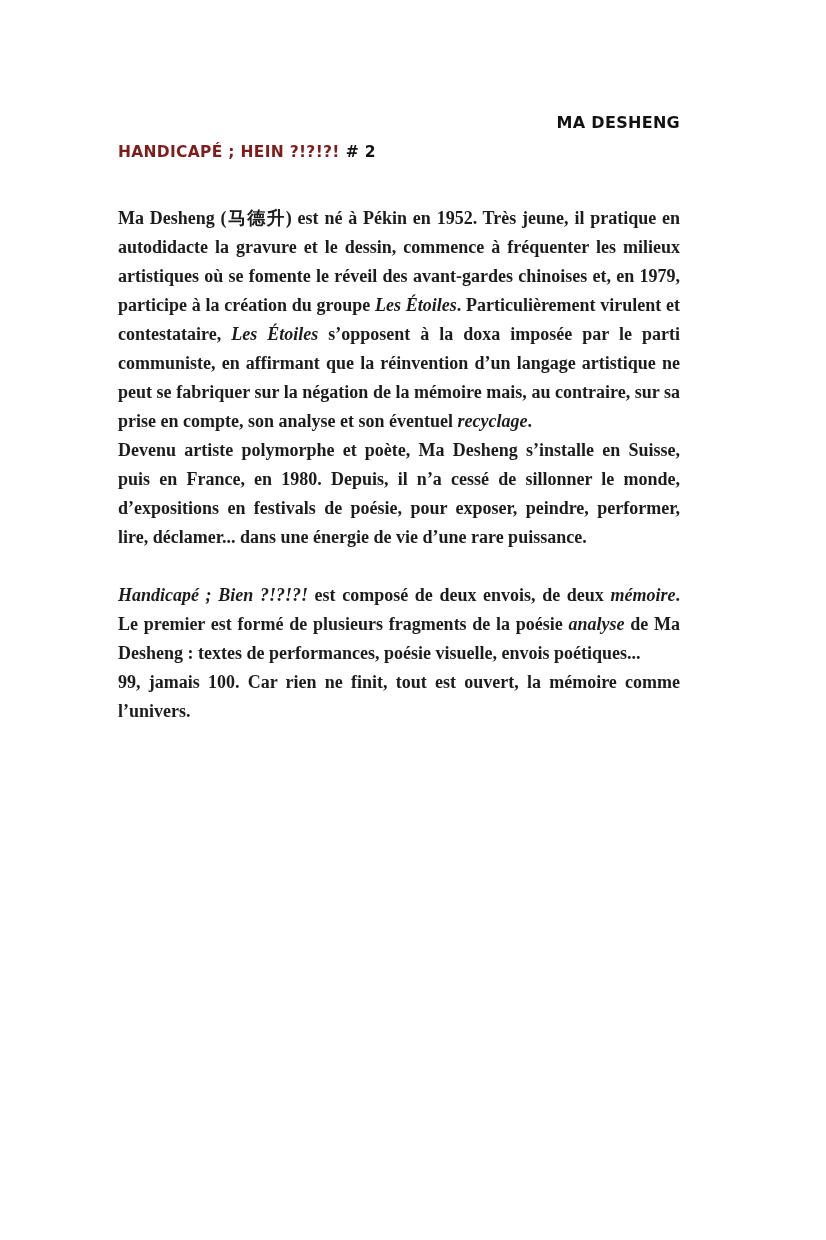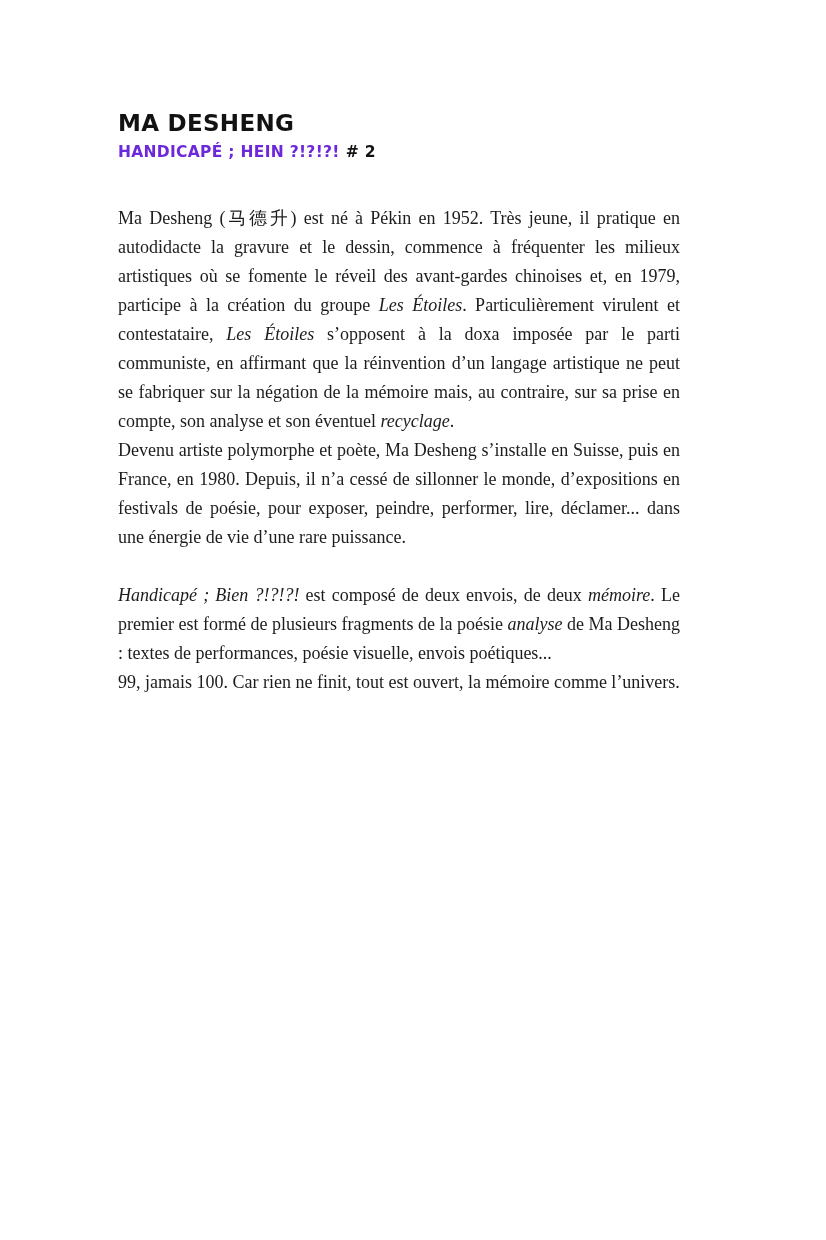--- a/index.html
+++ b/index.html
@@ -15,44 +15,45 @@
     background: #ffffff;
     padding: 112px 146px 0 118px;
     font-family: "Liberation Serif", "DejaVu Serif", serif;
     color: #1c1c1c;
     overflow: hidden;
   }
   .title {
     margin: 0;
     font-family: "DejaVu Sans", "Liberation Sans", sans-serif;
     font-weight: bold;
-    font-size: 23px;
+    font-size: 16px;
     line-height: 22px;
     letter-spacing: 0.3px;
     color: #121212;
+    text-align: right;
   }
   .subtitle {
     margin: 8px 0 0 0;
     font-family: "DejaVu Sans", "Liberation Sans", sans-serif;
     font-weight: bold;
     font-size: 15.5px;
     line-height: 20px;
     letter-spacing: 0.3px;
     color: #121212;
   }
-  .subtitle .accent { color: #6d28d9; }
+  .subtitle .accent { color: #7f1d1d; }
   .subtitle .series-num { margin-left: 6px; color: #121212; }
   .body-text {
     margin-top: 42px;
     font-size: 18px;
     line-height: 29px;
     text-align: justify;
     color: #1c1c1c;
   }
-  .body-text p { margin: 0; padding: 0; }
+  .body-text p { margin: 0; padding: 0; font-weight: bold; }
   .block2 { margin-top: 29px; }
   .it { font-style: italic; }
 </style>
 </head>
 <body>
 
 <main class="page">
 
   <header>
     <h1 class="title">MA DESHENG</h1>

